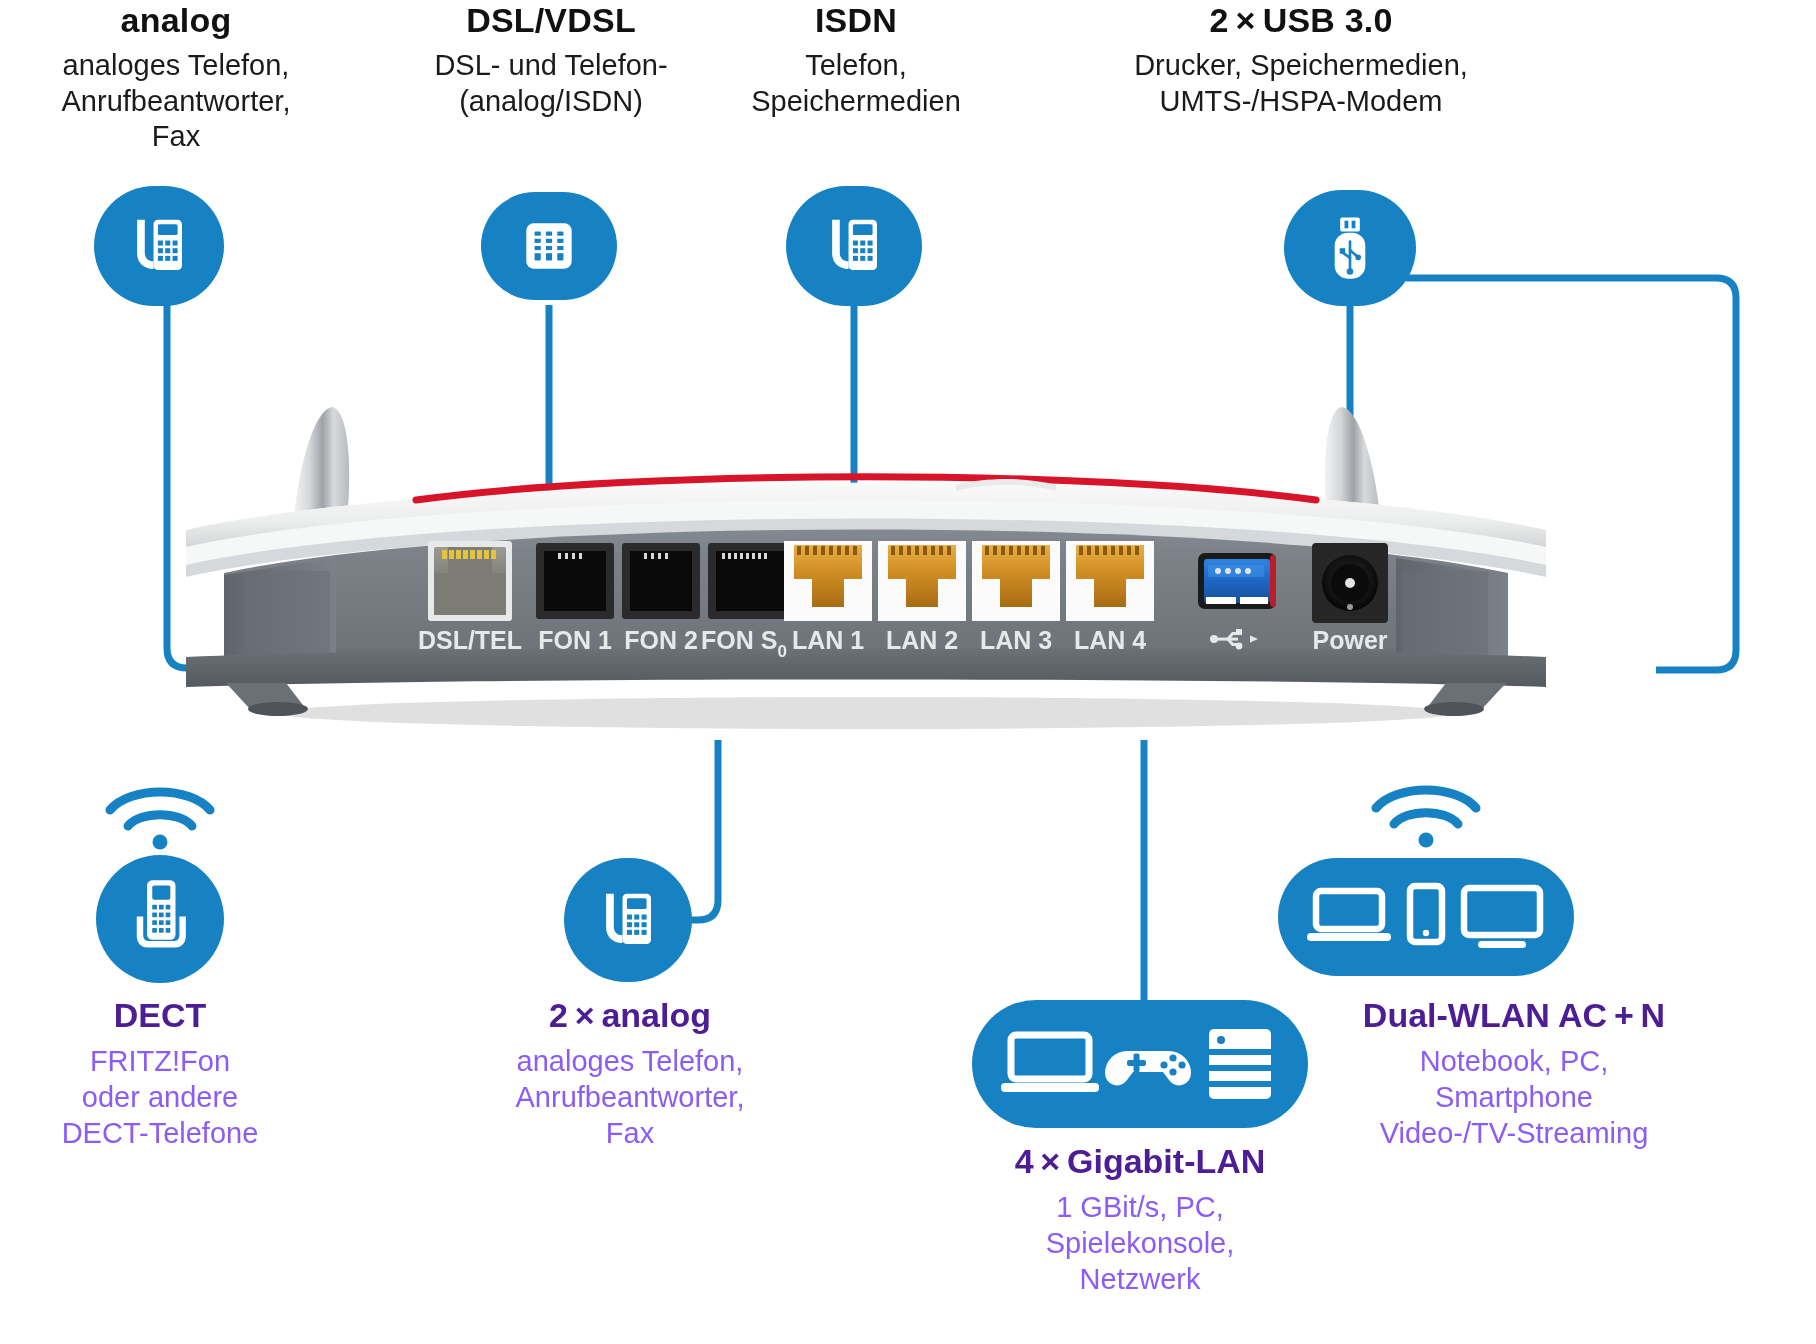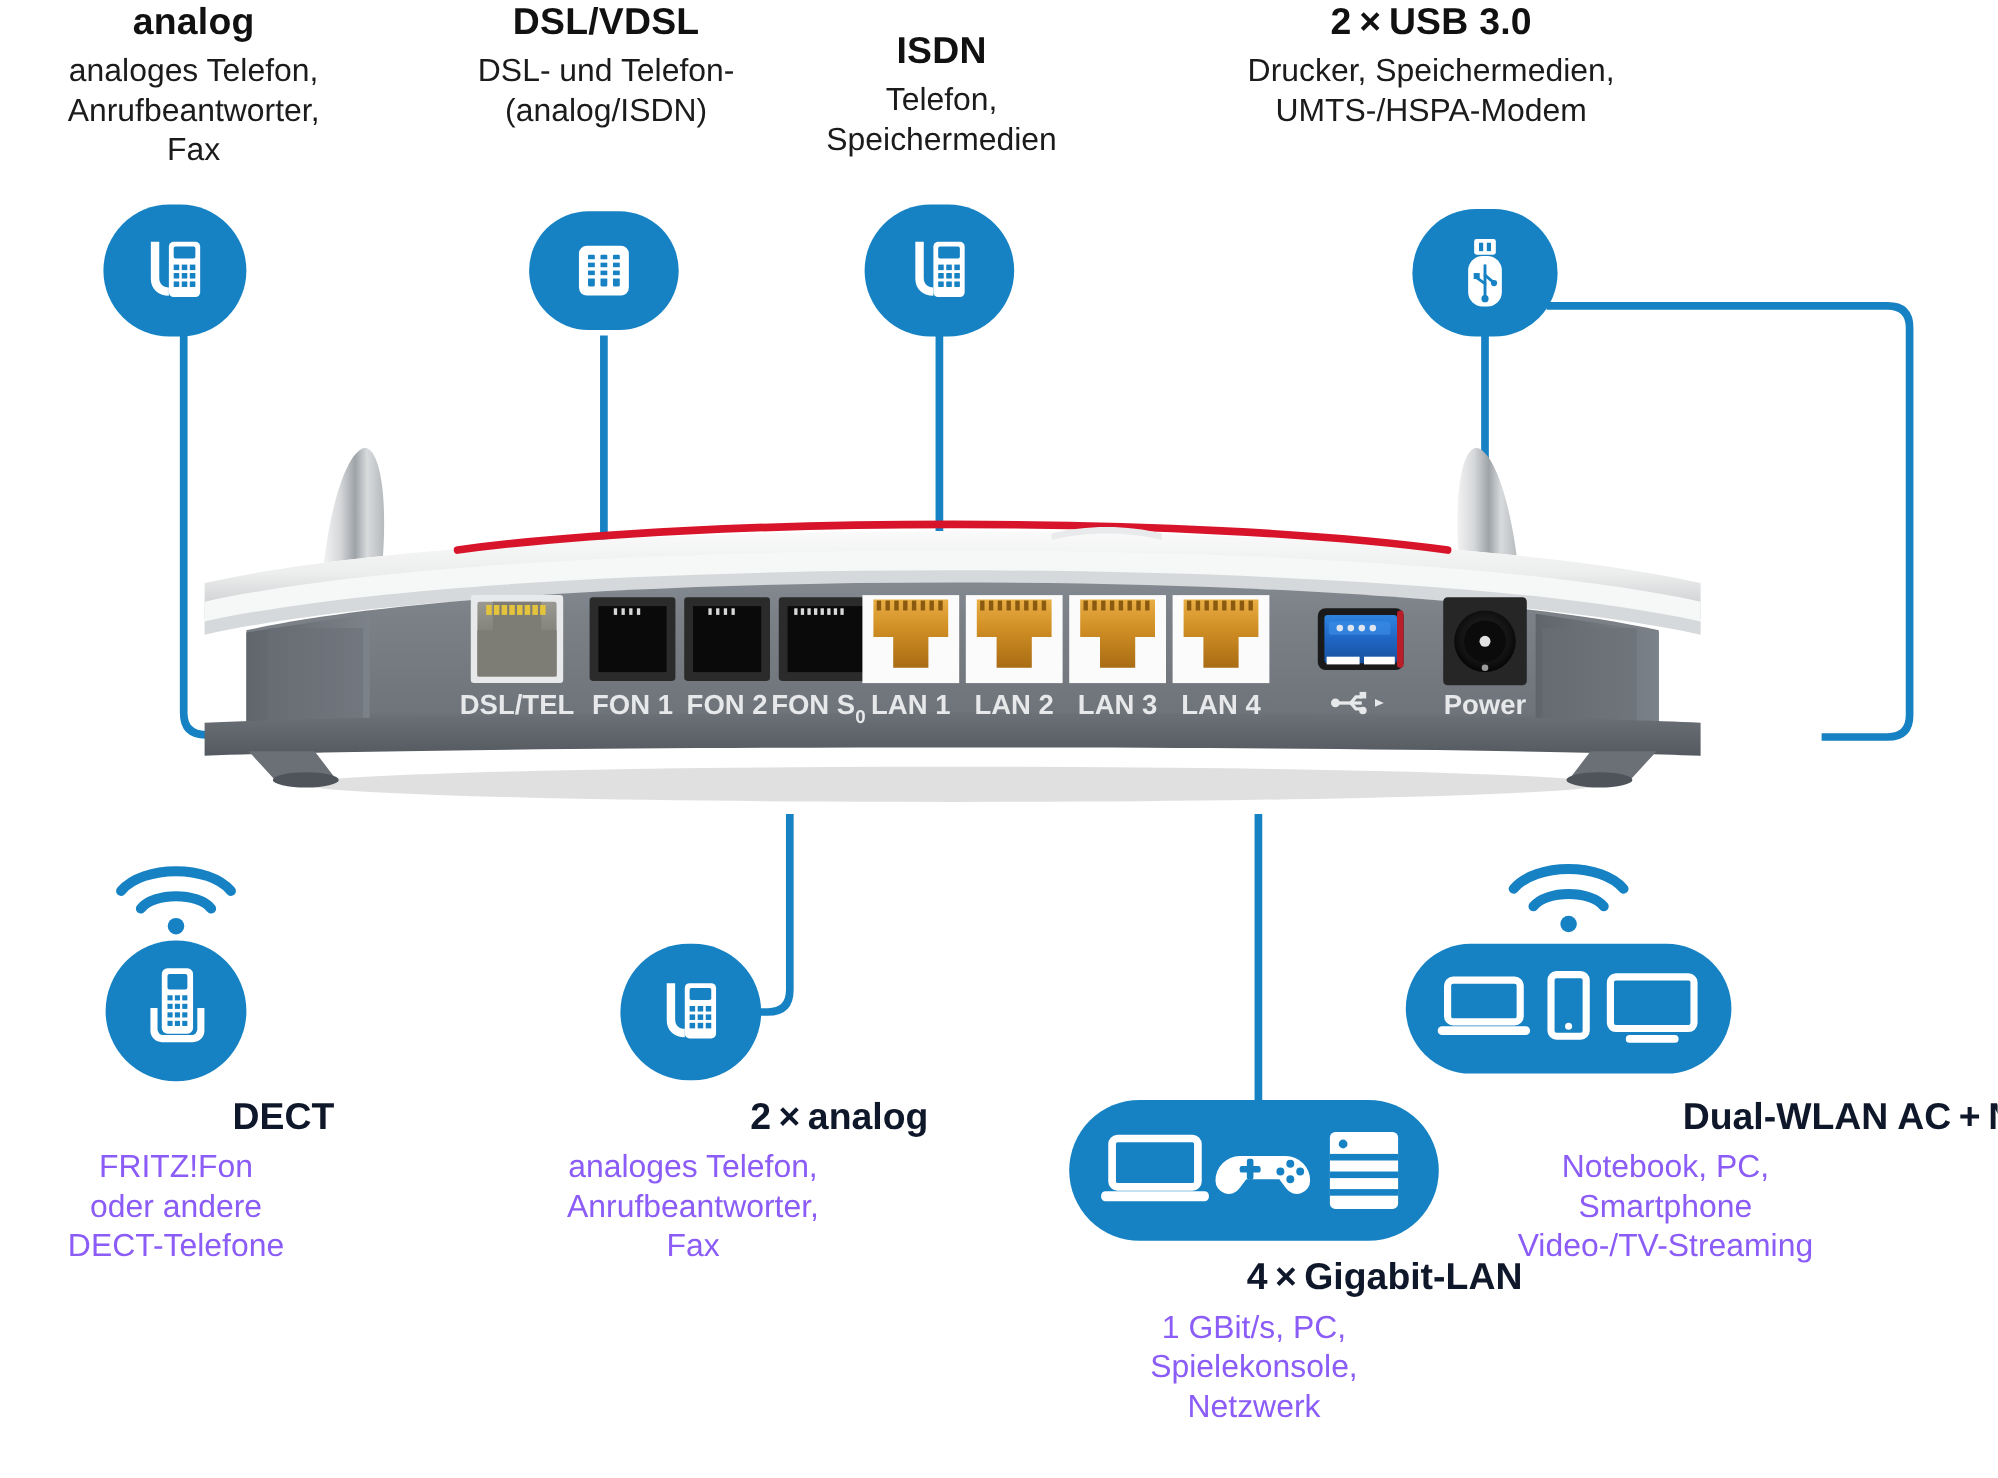--- a/index.html
+++ b/index.html
@@ -8,21 +8,21 @@
 
   .stage{position:absolute;left:16px;top:0;width:1816px;height:1256px;}
 
   
   .tb{position:absolute;text-align:center;line-height:1.22;}
   .tb .ttl{font-weight:bold;font-size:34px;letter-spacing:0.2px;color:#111;margin:0 0 7px 0;}
   .tb .sub{font-size:29px;color:#1b1b1b;font-weight:400;}
   .tb .sub div{white-space:nowrap;}
 
   .bb{position:absolute;text-align:center;line-height:1.24;}
-  .bb .ttl{font-weight:bold;font-size:34px;color:#0f172a;margin:0 0 8px 0;text-align:right;}
+  .bb .ttl{font-weight:bold;font-size:34px;color:#4c1d95;margin:0 0 8px 0;}
   .bb .sub{font-size:29px;color:#8b5cf6;}
   .bb .sub div{white-space:nowrap;}
 
   
   .bubble{position:absolute;background:#1682c3;border-radius:999px;
           display:flex;align-items:center;justify-content:center;}
   .bubble svg{display:block;}
 
   
   .stage svg.wires{position:absolute;left:0;top:0;width:1816px;height:1344px;pointer-events:none;}
@@ -65,21 +65,21 @@
   </div>
 
   <div class="tb" style="left:315px;top:0px;width:440px;">
     <div class="ttl">DSL/VDSL</div>
     <div class="sub">
       <div>DSL- und Telefon-</div>
       <div>(analog/ISDN)</div>
     </div>
   </div>
 
-  <div class="tb" style="left:620px;top:0px;width:440px;margin-top:26px;">
+  <div class="tb" style="left:620px;top:0px;width:440px;">
     <div class="ttl">ISDN</div>
     <div class="sub">
       <div>Telefon,</div>
       <div>Speichermedien</div>
     </div>
   </div>
 
   <div class="tb" style="left:900px;top:0px;width:770px;">
     <div class="ttl">2 × USB 3.0</div>
     <div class="sub">

